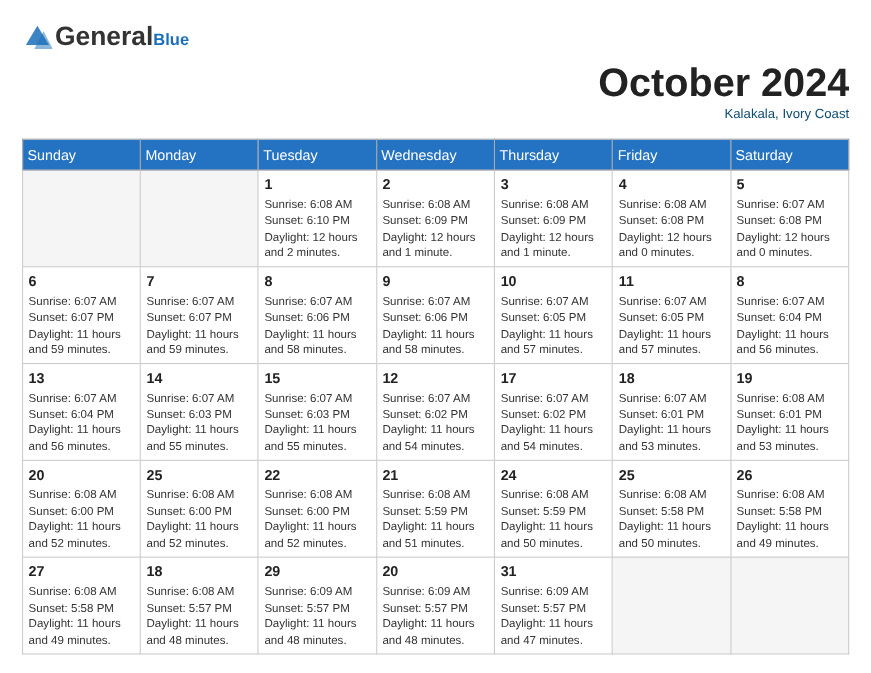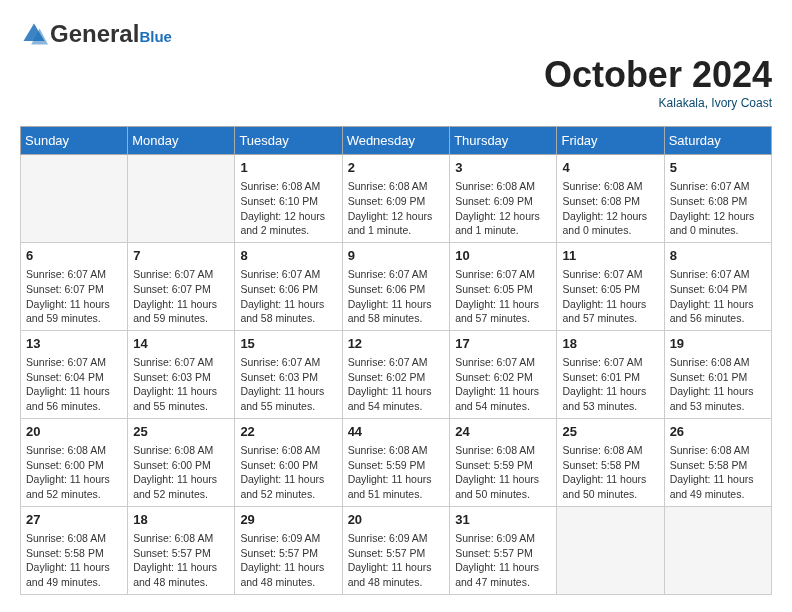--- a/index.html
+++ b/index.html
@@ -277,21 +277,21 @@
 and 52 minutes.</div>
         </td>
         <td>
           <span class="day-num">22</span>
           <div class="day-info" style="white-space: pre-line;">Sunrise: 6:08 AM
 Sunset: 6:00 PM
 Daylight: 11 hours
 and 52 minutes.</div>
         </td>
         <td>
-          <span class="day-num">44</span>
+          <span class="day-num">21</span>
           <div class="day-info" style="white-space: pre-line;">Sunrise: 6:08 AM
 Sunset: 5:59 PM
 Daylight: 11 hours
 and 51 minutes.</div>
         </td>
         <td>
           <span class="day-num">24</span>
           <div class="day-info" style="white-space: pre-line;">Sunrise: 6:08 AM
 Sunset: 5:59 PM
 Daylight: 11 hours

